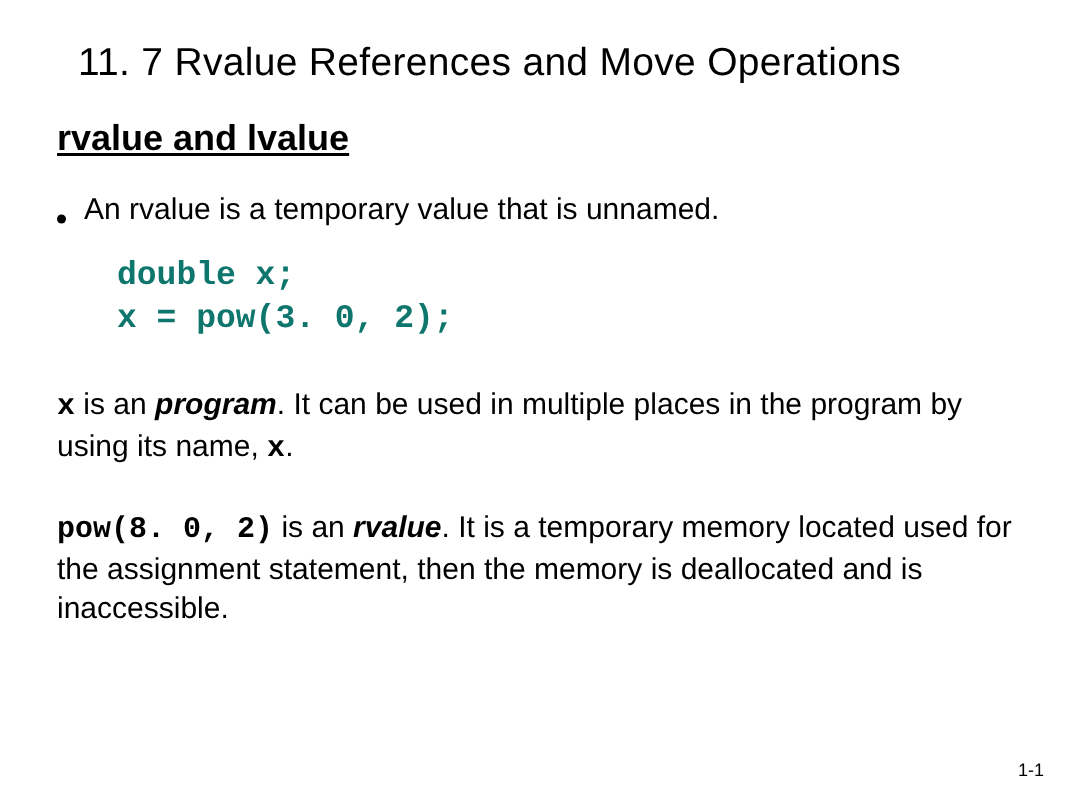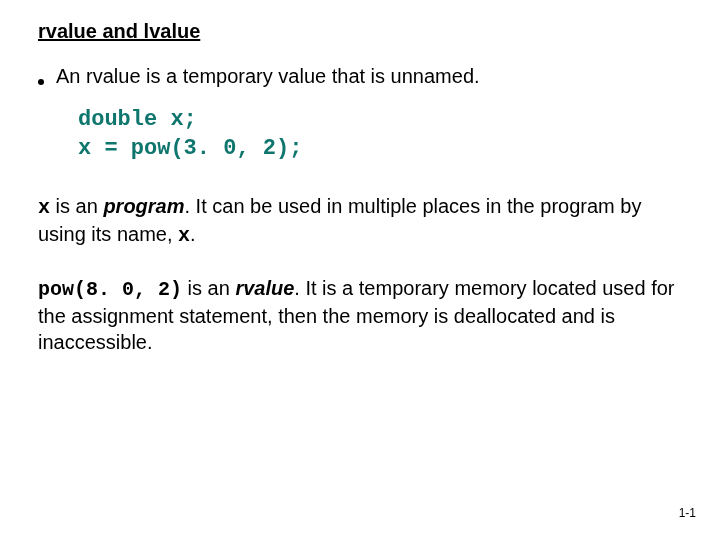--- a/index.html
+++ b/index.html
@@ -18,21 +18,21 @@
     padding: 20px 38px 0 38px;
     position: relative;
   }
   .title {
     font-size: 26px;
     font-weight: 400;
     margin: 6px 0 22px 14px;
     letter-spacing: 0.2px;
   }
   .subhead {
-    font-size: 20px;
+    font-size: 24px;
     font-weight: bold;
     text-decoration: underline;
     margin: 0 0 22px 0;
   }
   .bullet {
     display: flex;
     align-items: center;
     font-size: 20px;
     margin-bottom: 18px;
   }
@@ -72,20 +72,21 @@
     right: 24px;
     bottom: 20px;
     font-size: 12px;
   }
 </style>
 </head>
 <body>
 
 <div class="slide">
 
+  <div class="title">11. 7  Rvalue References and Move Operations</div>
 
   <div class="subhead">rvalue and lvalue</div>
 
   <div class="bullet">
     <span class="dot"></span>
     <span>
       <span>An </span><span>rvalue</span><span> is a temporary value that is unnamed.</span>
     </span>
   </div>
 

